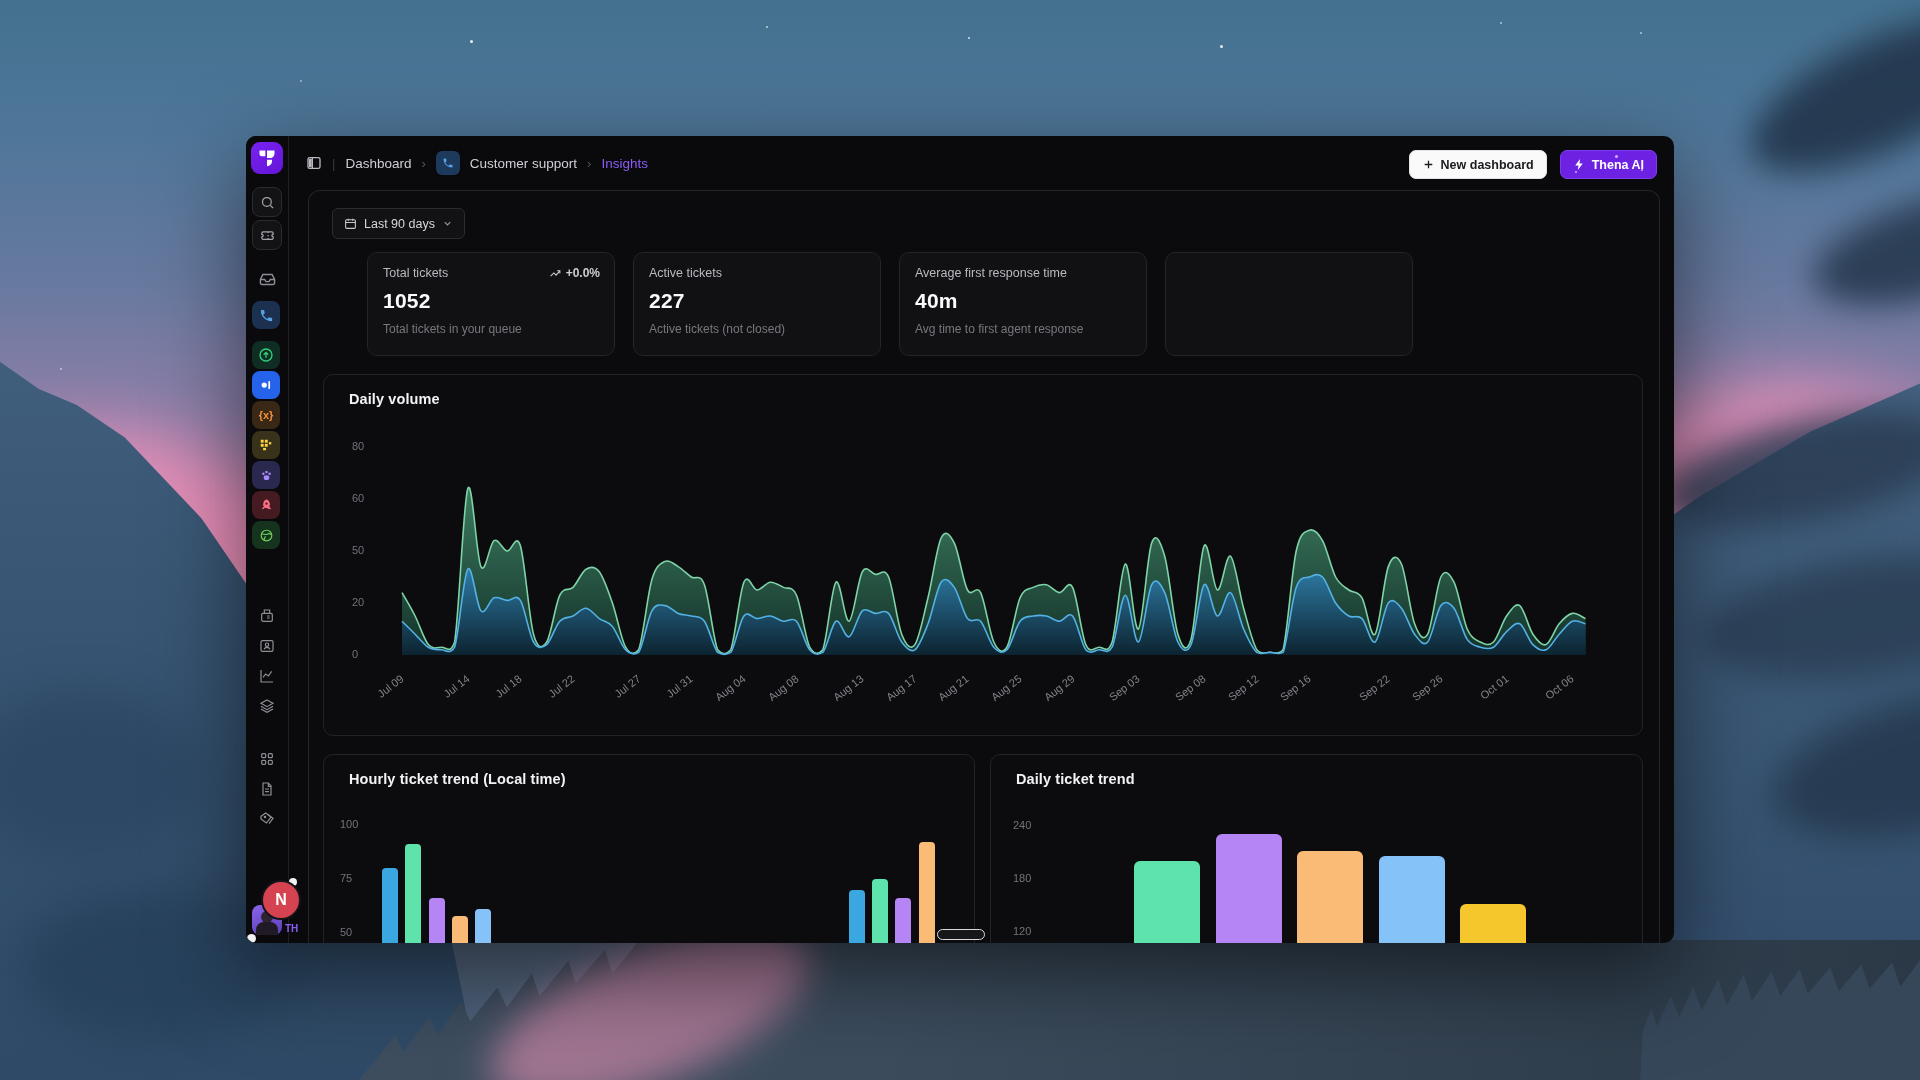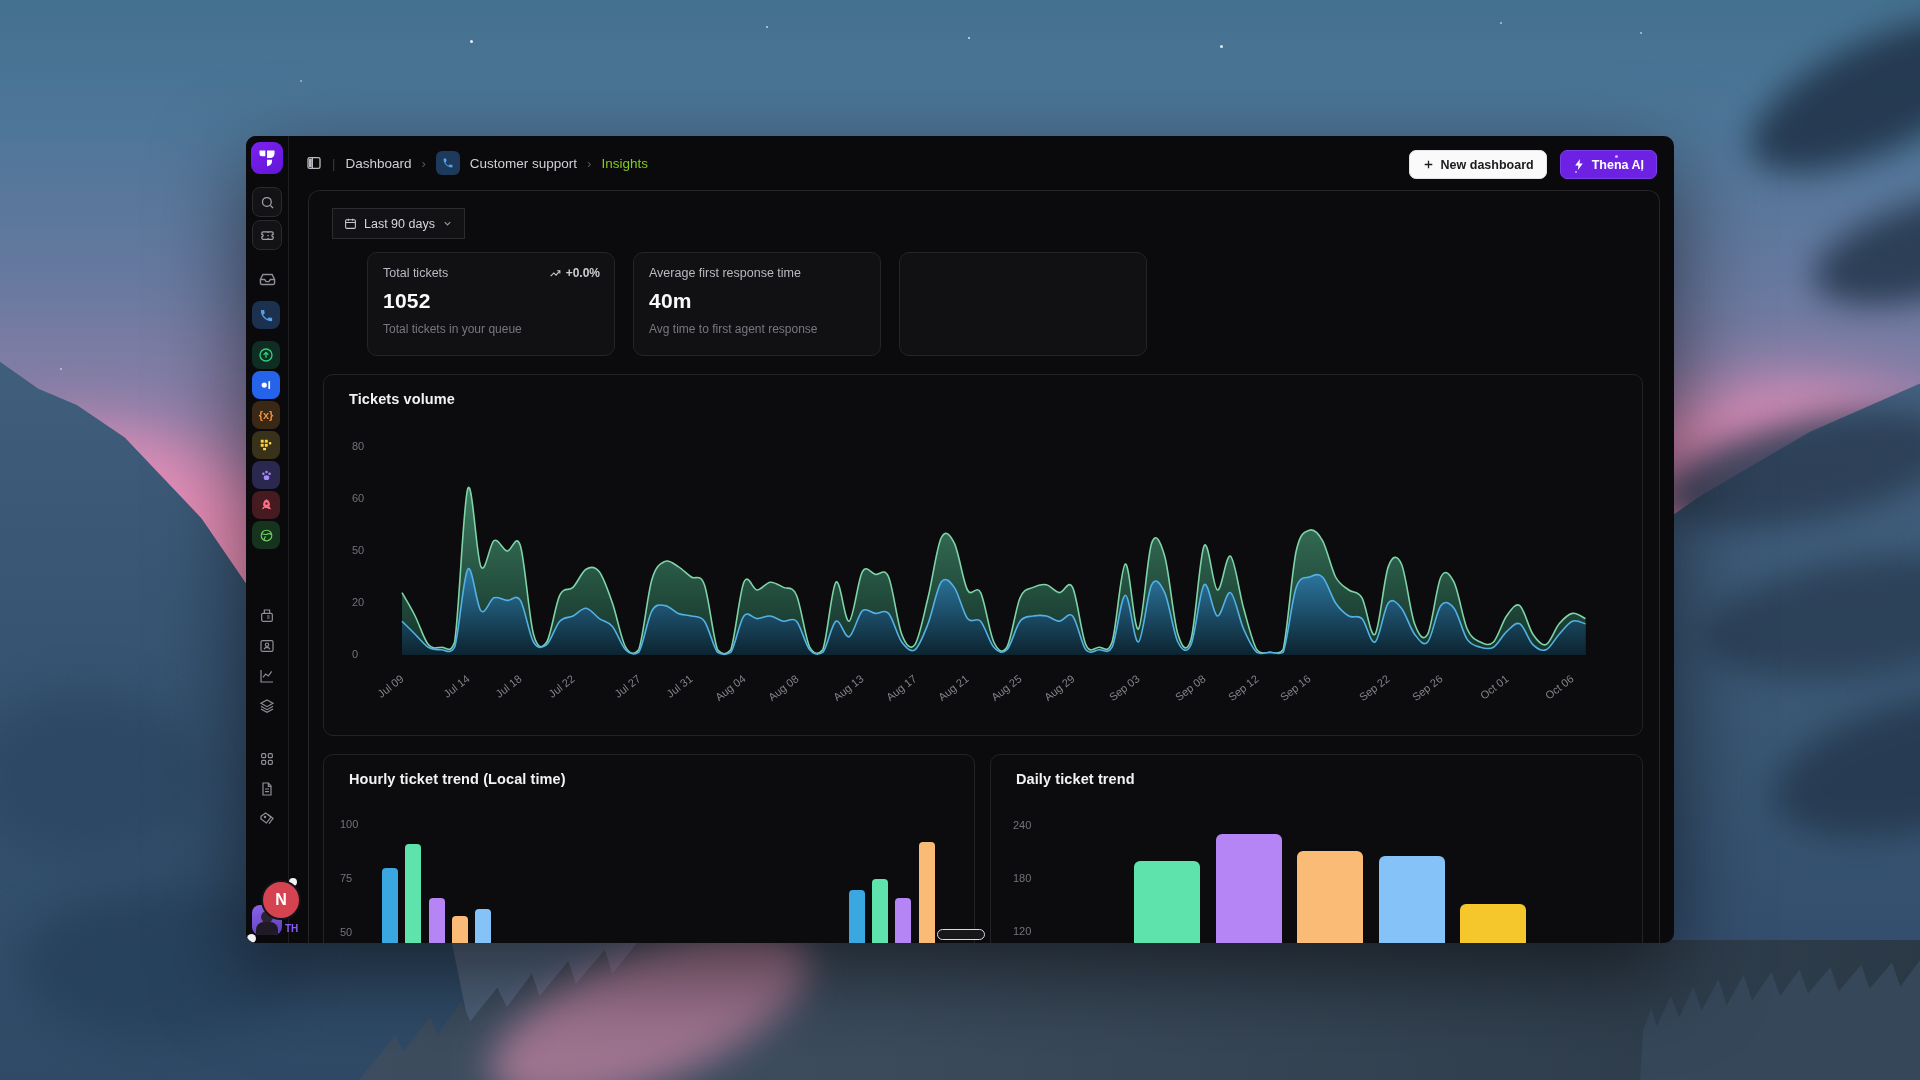--- a/index.html
+++ b/index.html
@@ -17,34 +17,34 @@
   
   #sidebar{position:absolute;left:0;top:0;width:42px;height:100%;background:#0a0a0c;border-right:1px solid #1e1e23;}
   .side-item{position:absolute;left:6px;width:30px;height:30px;display:flex;align-items:center;justify-content:center;border-radius:8px;}
   .boxed{background:#131316;border:1px solid #2a2a30;width:28px;height:28px;left:6px;}
   .plain{color:#8e8e96;}
   .appic{width:28px;height:28px;border-radius:8px;font-size:13px;display:flex;align-items:center;justify-content:center;}
   svg.ic{display:block;}
   
   #topbar{position:absolute;left:42px;top:0;width:1386px;height:54px;}
   .crumb{color:#cfcfd6;font-size:13.5px;}
-  .crumb-dim{color:#84cc16;}
+  .crumb-dim{color:#8b5cf6;}
   .crumb-sep{color:#55555d;font-size:13px;}
   .vdiv{color:#3b3b42;font-size:13px;}
   #bc{position:absolute;left:18px;top:0;height:54px;display:flex;align-items:center;gap:10px;}
   .phone-badge{width:24px;height:24px;border-radius:6px;background:#1d3a5c;display:flex;align-items:center;justify-content:center;}
   #top-actions{position:absolute;right:17px;top:14px;display:flex;gap:13px;}
   .btn{height:27px;border-radius:7px;display:flex;align-items:center;gap:6px;padding:0 12px;font-size:12.5px;font-weight:600;cursor:pointer;}
   .btn-light{background:#fafafa;color:#1b1b1f;border:1px solid #e4e4e7;}
   .btn-ai{background:#6d22e3;color:#fff;border:1px solid #7c3bed;position:relative;overflow:hidden;}
   .btn-ai .spark-dot{position:absolute;background:#e9d5ff;border-radius:50%;opacity:.8;}
   
   #content{position:absolute;left:62px;top:54px;width:1350px;height:780px;background:#0b0b0d;
     border:1px solid #242429;border-bottom:none;border-radius:12px 12px 0 0;}
-  #filter-chip{position:absolute;left:23px;top:17px;height:29px;border-radius:0;background:#121215;border:1px solid #2b2b31;
+  #filter-chip{position:absolute;left:23px;top:17px;height:29px;border-radius:6px;background:#121215;border:1px solid #2b2b31;
     display:flex;align-items:center;gap:7px;padding:0 11px;color:#d6d6dc;font-size:12.5px;font-weight:500;cursor:pointer;text-align:center;}
   
   #cards{position:absolute;left:14px;top:61px;width:1336px;height:104px;display:flex;gap:18px;overflow:hidden;padding-left:44px;}
   .card{flex:0 0 248px;background:#111114;border:1px solid #242429;border-radius:10px;position:relative;padding:13px 15px;box-sizing:border-box;}
   .card.ai{background:linear-gradient(155deg,#1f1430 0%,#141017 60%,#111114 100%);}
   .card .lbl{font-size:12.5px;color:#b9b9c1;}
   .card .val{font-size:21px;font-weight:700;color:#fafafa;margin-top:9px;letter-spacing:.2px;}
   .card .sub{font-size:12px;color:#77777f;margin-top:9px;}
   .trend{position:absolute;right:14px;top:13px;display:flex;align-items:center;gap:4px;color:#cdcdd4;font-size:12px;font-weight:600;}
   .card-spark{position:absolute;right:13px;top:11px;}
@@ -316,29 +316,34 @@
           <svg class="ic" width="13" height="13" viewBox="0 0 24 24" fill="none" stroke="#cdcdd4" stroke-width="2">
               <path d="M3 17l6-6 4 4 7-8"></path>
               <path d="M15 7h5v5"></path>
             </svg>
           <span>+0.0%</span>
         </div>
         <div class="val">1052</div>
         <div class="sub">Total tickets in your queue</div>
       </article>
       <article class="card">
+        <div class="lbl">Active tickets</div>
+        <div class="val">227</div>
+        <div class="sub">Active tickets (not closed)</div>
+      </article>
+      <article class="card">
         <div class="lbl">Average first response time</div>
         <div class="val">40m</div>
         <div class="sub">Avg time to first agent response</div>
       </article>
       <article class="card sliver"></article>
     </div>
 
     <section class="panel" id="panel-volume">
-      <h3>Tickets volume</h3>
+      <h3>Daily volume</h3>
       <div id="vol-y">
           <span class="ytick" style="left: 28px; width: 34px; top: 273px;">0</span>
           <span class="ytick" style="left: 28px; width: 34px; top: 221px;">20</span>
           <span class="ytick" style="left: 28px; width: 34px; top: 169px;">50</span>
           <span class="ytick" style="left: 28px; width: 34px; top: 117px;">60</span>
           <span class="ytick" style="left: 28px; width: 34px; top: 65px;">80</span>
         </div>
       <svg id="vol-svg" width="1210" height="286">
           <defs>
             <linearGradient id="gG" x1="0" y1="0" x2="0" y2="1">

